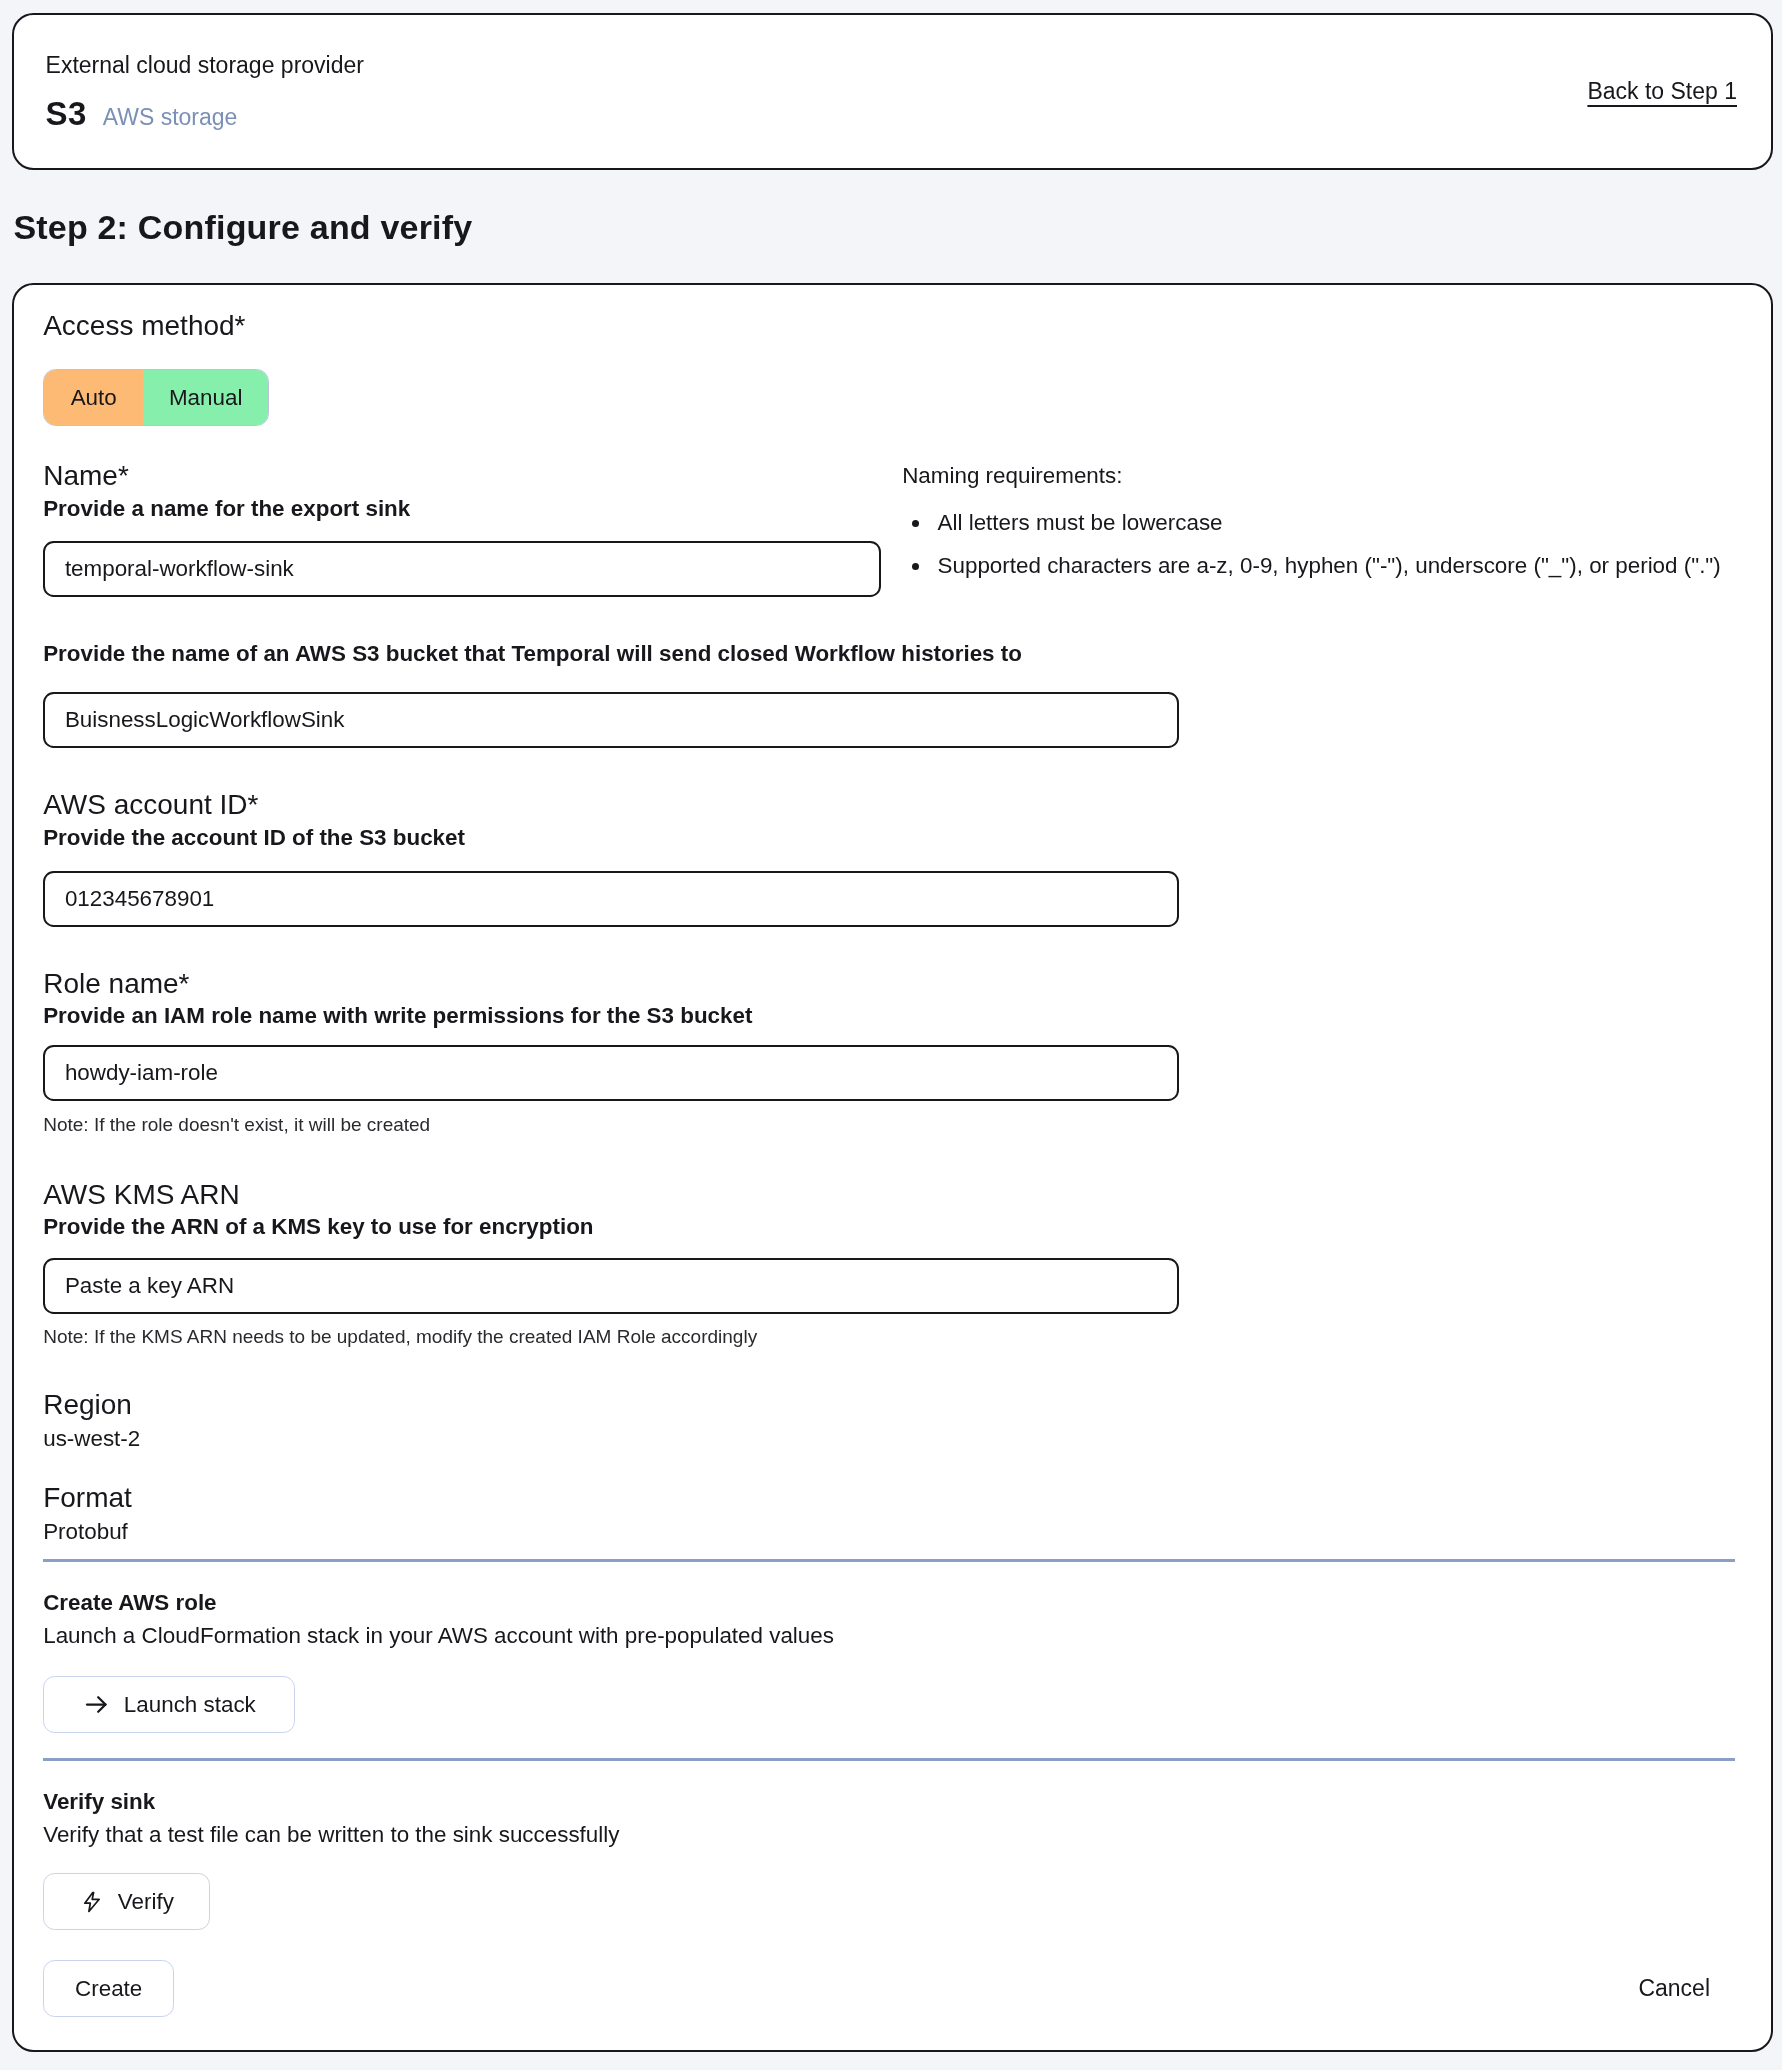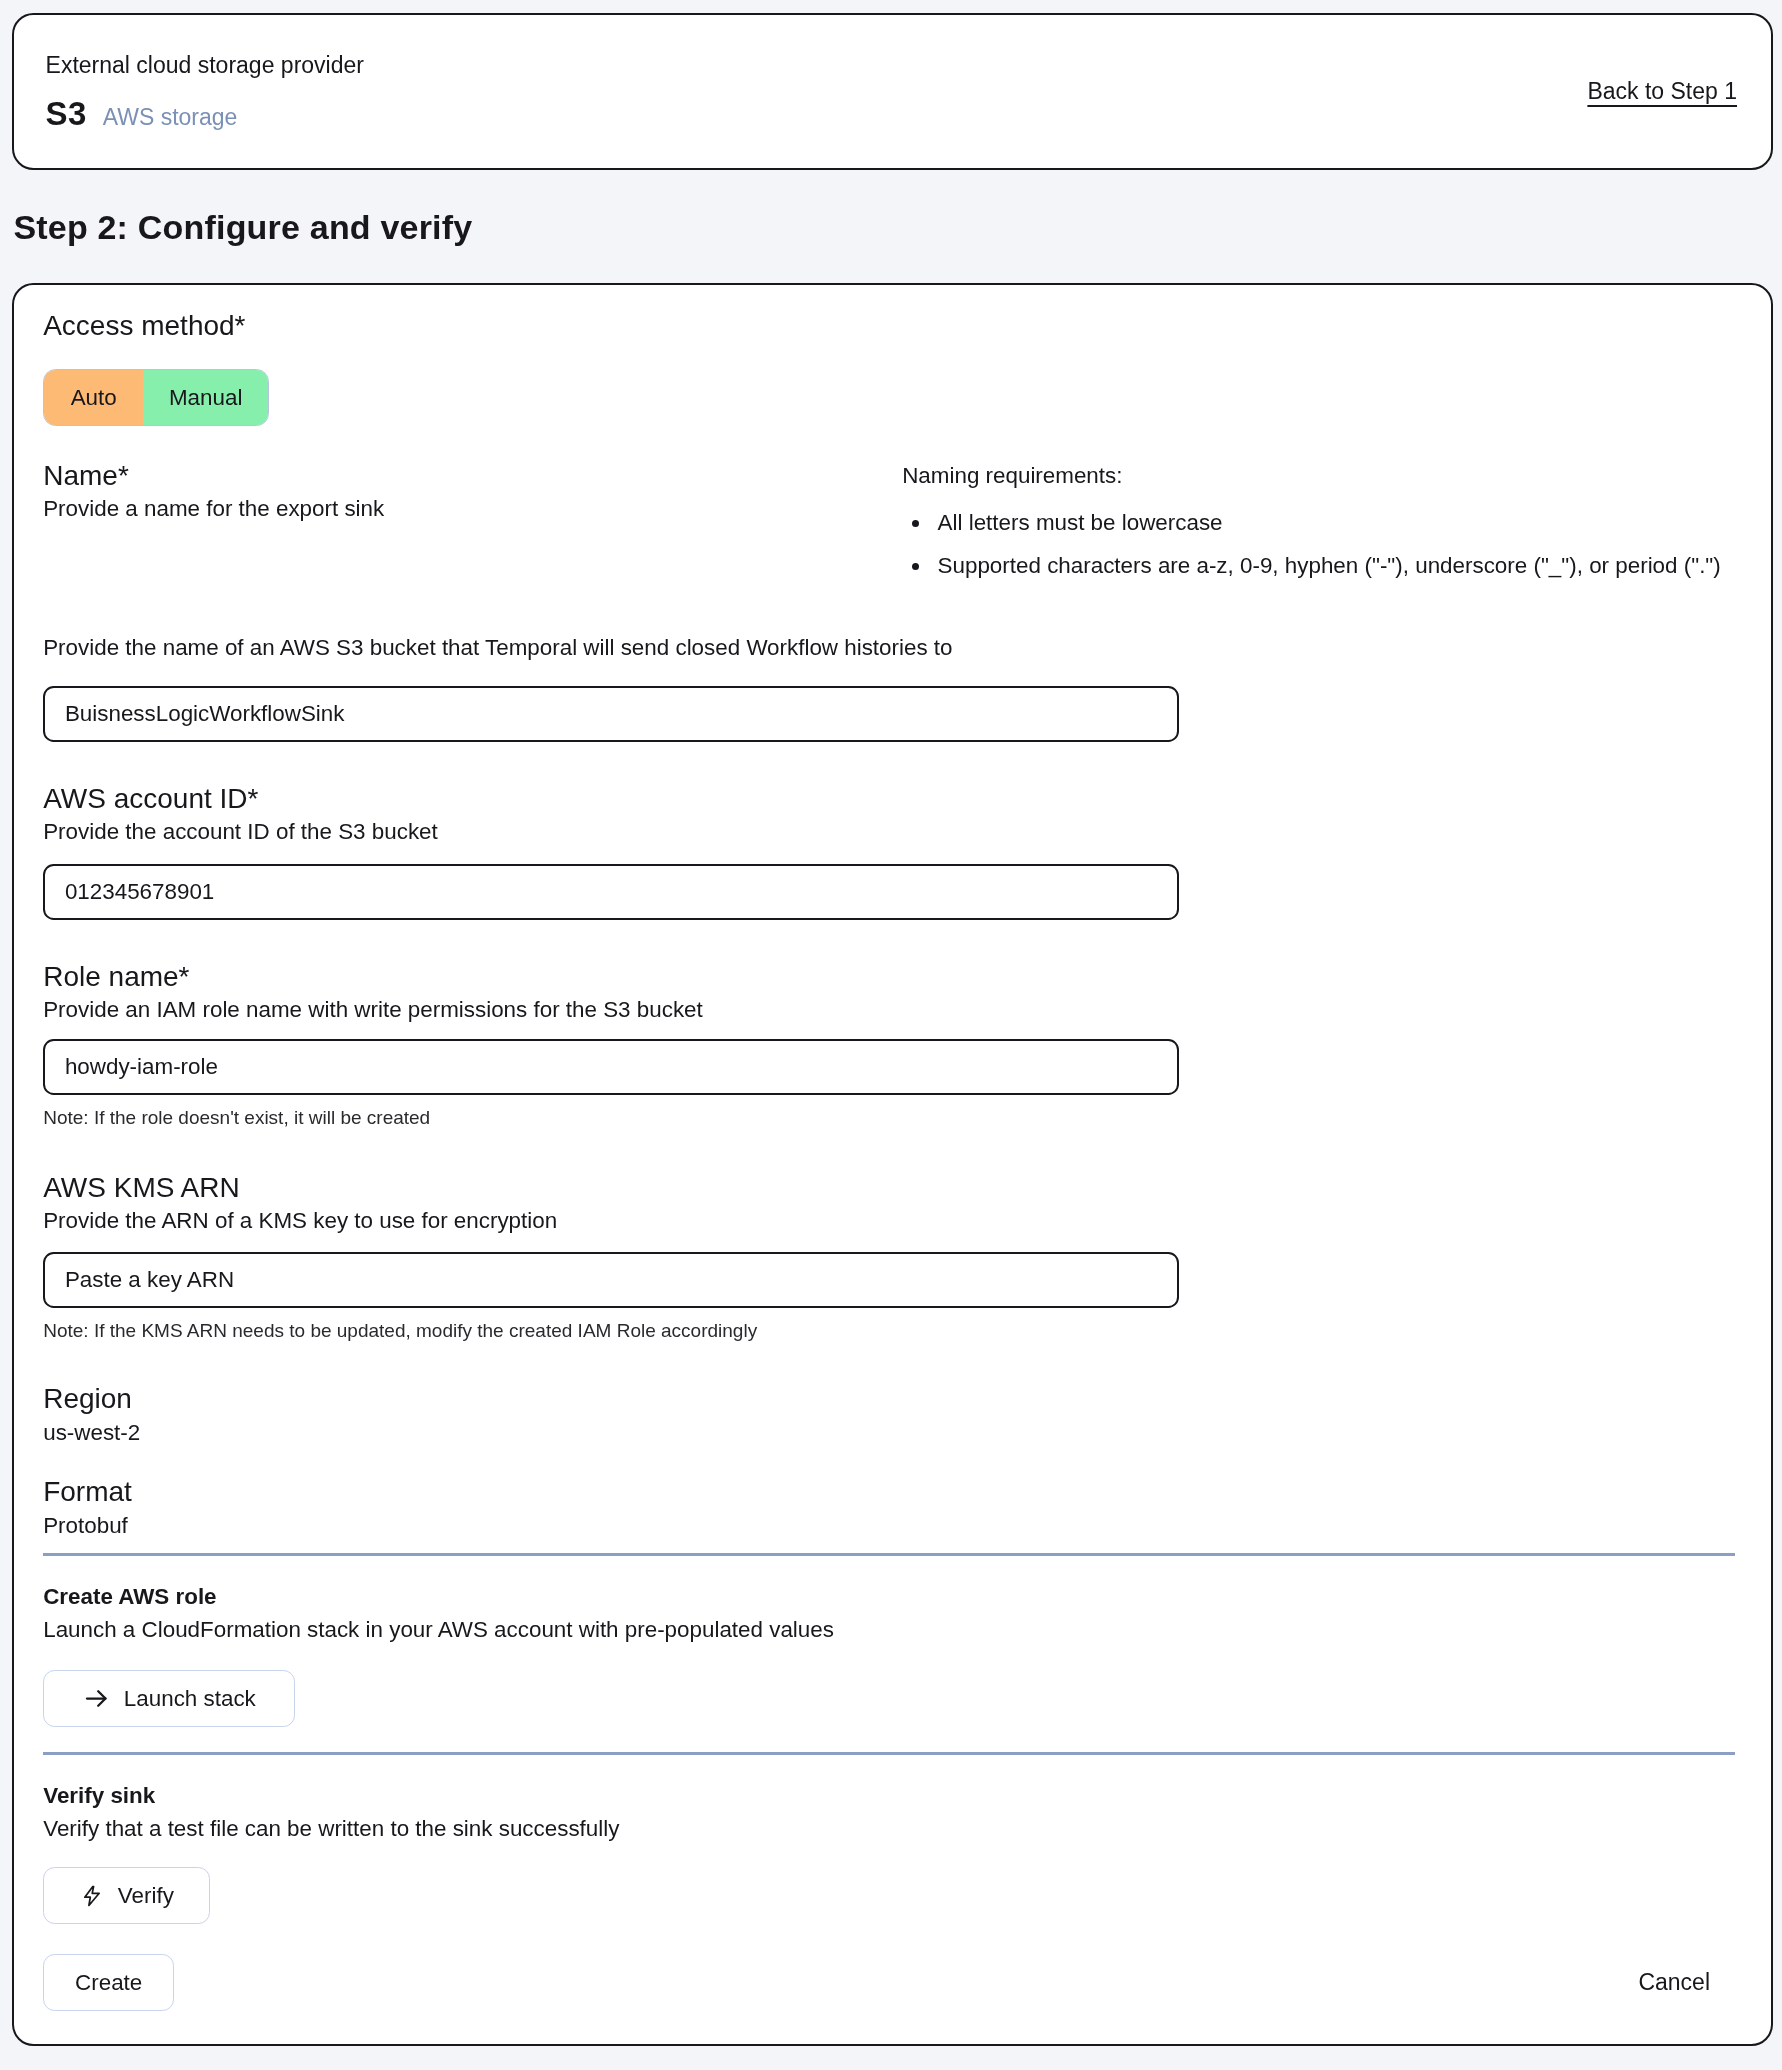--- a/index.html
+++ b/index.html
@@ -35,21 +35,21 @@
   .step-heading {
     margin: 38px 0 0 13.4px;
     font-size: 34px; font-weight: 700; letter-spacing: 0.2px;
   }
   
   .form-card {
     margin: 36px 9px 0 11.6px;
     padding: 27px 36px 33px 29.6px;
   }
   .field-label { font-size: 28px; line-height: 27px; }
-  .field-desc  { font-size: 22.4px; line-height: 27px; margin-top: 5.4px; }
+  .field-desc  { font-size: 22.4px; line-height: 27px; margin-top: 5.4px; font-weight: bold; }
   .note { font-size: 19px; line-height: 23px; margin-top: 11.6px; color: #2a2a2e; }
   .text-input {
     display: block;
     height: 56px; width: 1136px;
     border: 2.7px solid #17171c; border-radius: 10.7px;
     background: #fff;
     font-family: "Liberation Sans", "DejaVu Sans", sans-serif;
     font-size: 22.4px; color: #17171c;
     padding: 0 19.7px; margin-top: 19.7px;
     outline: none;
@@ -129,20 +129,21 @@
   <div class="toggle">
     <div class="toggle-seg seg-auto selected">Auto</div>
     <div class="toggle-seg seg-manual">Manual</div>
   </div>
 
   
   <div class="name-row">
     <div class="name-col">
       <div class="field-label">Name*</div>
       <div class="field-desc">Provide a name for the export sink</div>
+      <input class="text-input input-narrow" value="temporal-workflow-sink" style="">
     </div>
     <div class="req-col">
       <div class="req-title">Naming requirements:</div>
       <ul class="req-list">
         <li>All letters must be lowercase</li>
         <li>Supported characters are a-z, 0-9, hyphen ("-"), underscore ("_"), or period (".")</li>
       </ul>
     </div>
   </div>
 

